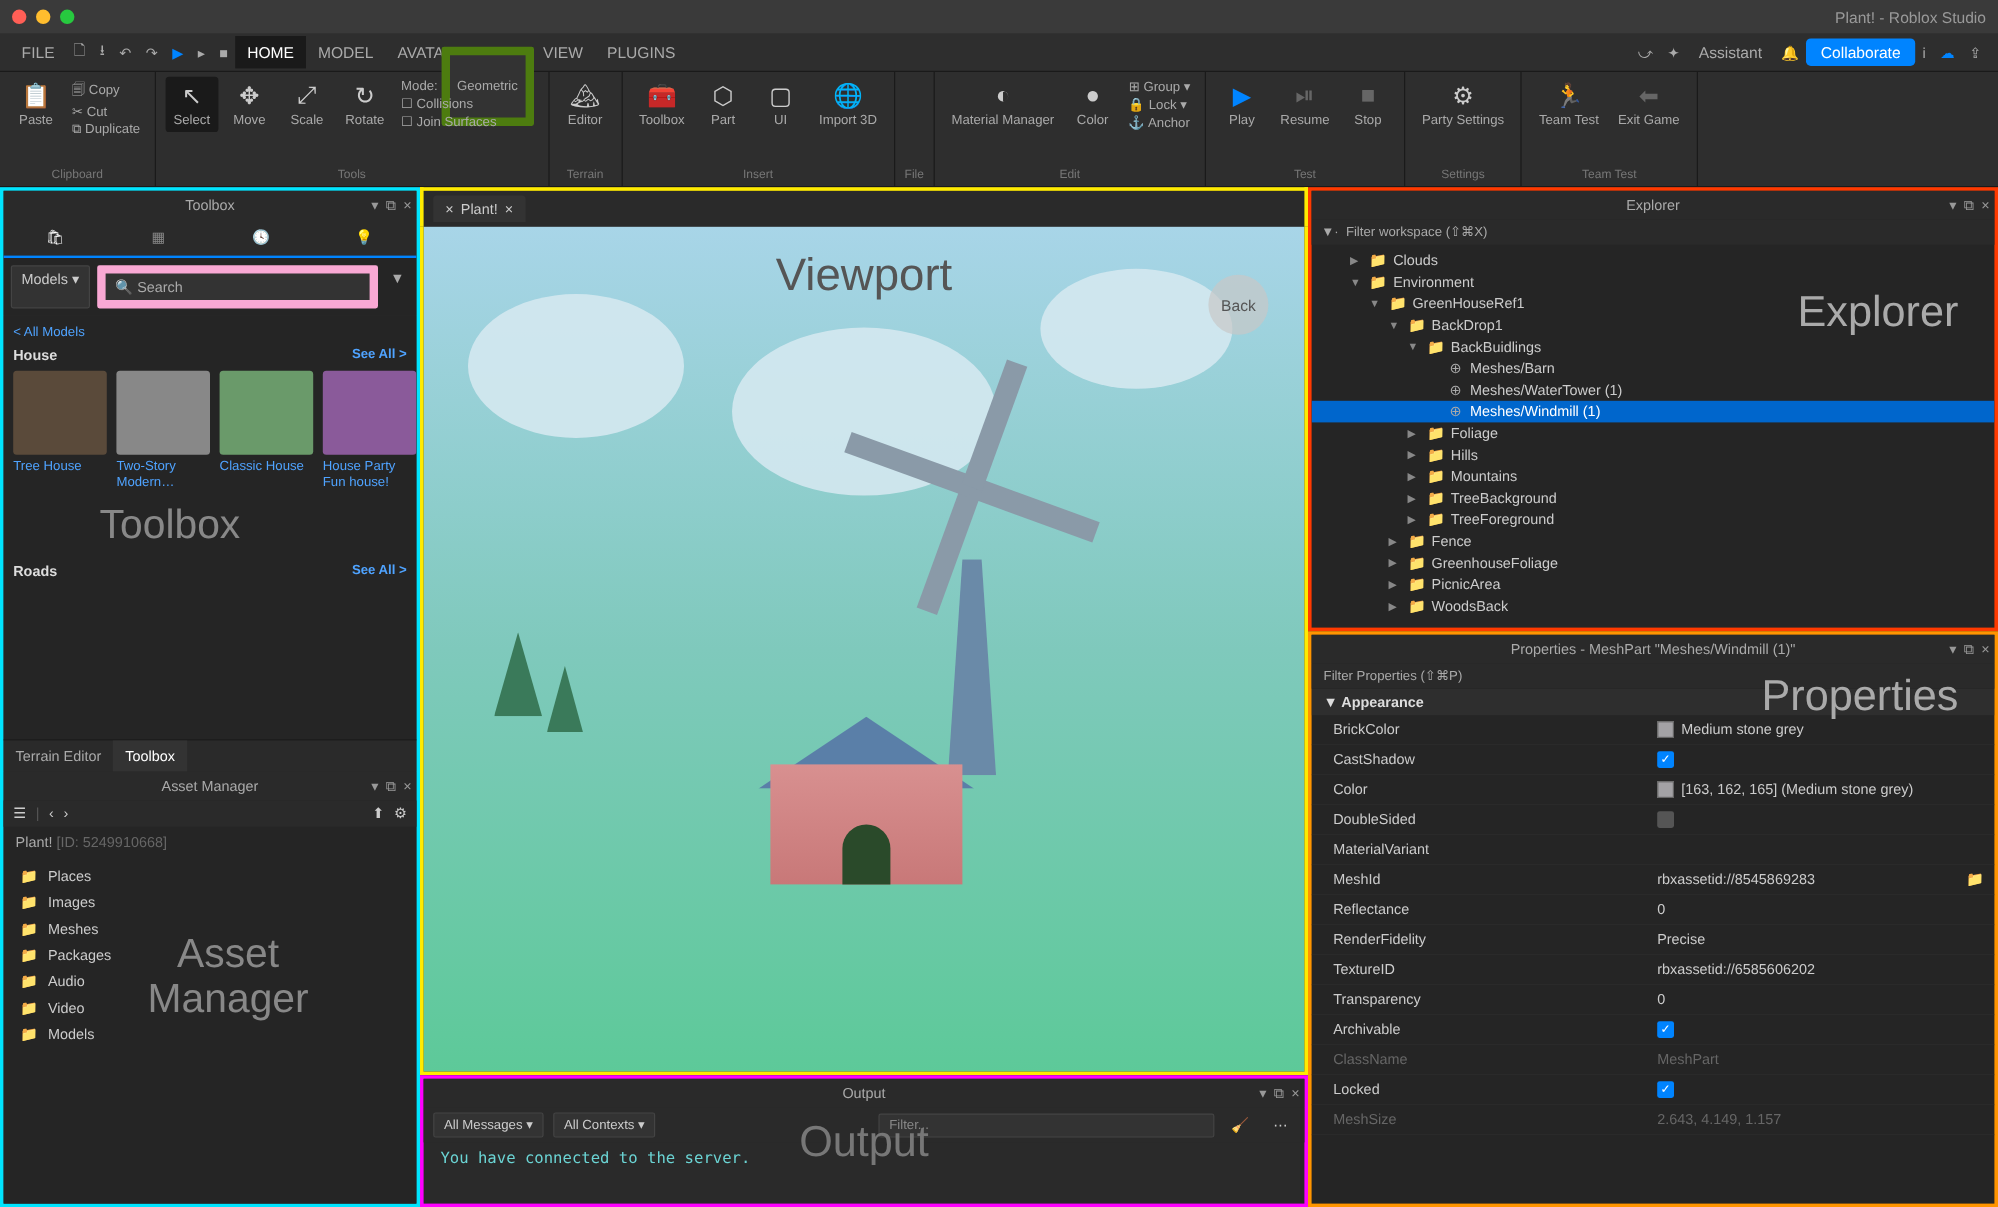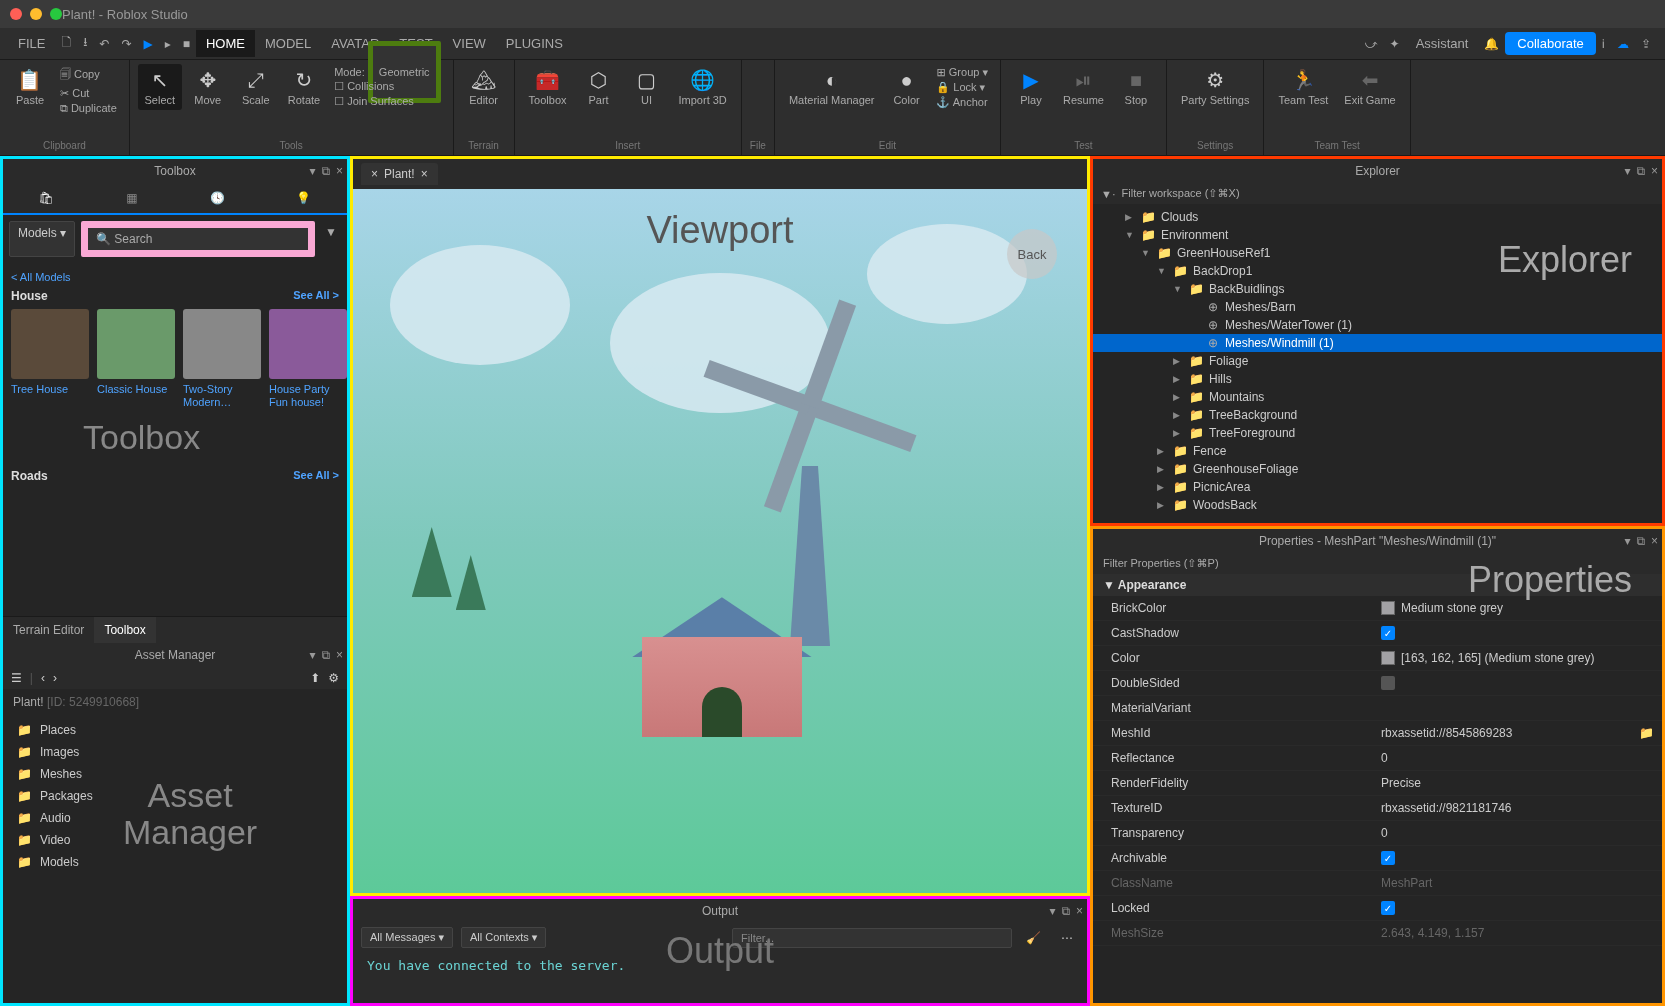--- a/index.html
+++ b/index.html
@@ -1,38 +1,38 @@
 <!DOCTYPE html>
 <html><head>
 <meta charset="utf-8">
 <style>
 *{margin:0;padding:0;box-sizing:border-box;font-family:-apple-system,BlinkMacSystemFont,'Segoe UI',Arial,sans-serif}
 body{background:#2e2e2e;color:#ccc;font-size:12px;overflow:hidden;width:1665px;height:1006px}
 .titlebar{height:28px;background:#3a3a3a;display:flex;align-items:center;padding:0 10px}
 .win-controls{display:flex;gap:8px}
 .win-dot{width:12px;height:12px;border-radius:50%}
 .red{background:#ff5f56}.yellow{background:#ffbd2e}.green{background:#27c93f}
-.title{flex:1;text-align:left;color:#999;font-size:13px}
+.title{flex:1;text-align:right;color:#999;font-size:13px}
 .menubar{height:32px;background:#2e2e2e;display:flex;align-items:center;padding:0 8px;border-bottom:1px solid #1a1a1a}
 .menubar .menu-item{padding:6px 10px;color:#aaa;cursor:pointer;font-size:13px}
 .menubar .menu-item.active{background:#1a1a1a;color:#fff}
 .menubar .icon-btn{padding:6px 6px;color:#aaa;cursor:pointer}
 .menubar .spacer{flex:1}
 .collab-btn{background:#0084ff;color:#fff;padding:4px 12px;border-radius:4px;font-size:13px;cursor:pointer}
 .ribbon{height:96px;background:#2e2e2e;display:flex;border-bottom:1px solid #1a1a1a}
 .ribbon-group{display:flex;flex-direction:column;border-right:1px solid #1a1a1a;padding:4px 8px}
 .ribbon-items{display:flex;gap:4px;flex:1;align-items:flex-start}
 .ribbon-btn{display:flex;flex-direction:column;align-items:center;padding:4px 6px;cursor:pointer;min-width:44px}
 .ribbon-btn .ico{font-size:20px;height:24px;display:flex;align-items:center;justify-content:center;color:#ccc}
 .ribbon-btn .lbl{font-size:11px;color:#aaa;margin-top:2px;text-align:center}
 .ribbon-btn.dark{background:#1a1a1a;border-radius:3px}
 .ribbon-label{font-size:10px;color:#777;text-align:center;padding-top:2px}
 .ribbon-vlist{display:flex;flex-direction:column;gap:2px;padding:2px 4px;font-size:11px;color:#aaa}
 .ribbon-vlist .vitem{cursor:pointer}
-.dropdown{border:5px solid #4d7c0f;background:#333;padding:20px 6px;border-radius:2px;font-size:11px}
+.dropdown{border:7px solid #4d7c0f;background:#333;padding:20px 6px;border-radius:2px;font-size:11px}
 .main-area{display:flex;height:calc(100% - 156px)}
 .left-col{width:350px;display:flex;flex-direction:column;border:3px solid #00e5ff}
 .mid-col{flex:1;display:flex;flex-direction:column}
 .right-col{width:575px;display:flex;flex-direction:column}
 .panel-header{background:#2a2a2a;height:24px;display:flex;align-items:center;padding:0 8px;font-size:12px;color:#aaa;justify-content:center;position:relative}
 .panel-header .ph-controls{position:absolute;right:4px;display:flex;gap:6px;color:#999}
 .toolbox-tabs{display:flex;background:#2a2a2a;border-bottom:2px solid #0084ff}
 .toolbox-tabs .ttab{flex:1;padding:8px;text-align:center;cursor:pointer;color:#888}
 .toolbox-tabs .ttab.active{color:#fff}
 .toolbox-filter{display:flex;padding:6px;gap:6px;background:#252525}
@@ -294,26 +294,26 @@
         <div class="tb-section-head">
             <span>House</span>
             <span class="tb-link">See All &gt;</span>
           </div>
         <div class="tb-grid" id="house-grid">
             <div class="tb-item">
               <div class="tb-thumb" style="background:#5a4a3a"></div>
               <div class="tb-item-lbl">Tree House</div>
             </div>
             <div class="tb-item">
+              <div class="tb-thumb" style="background:#888"></div>
+              <div class="tb-item-lbl">Two-Story Modern…</div>
+            </div>
+            <div class="tb-item">
               <div class="tb-thumb" style="background:#6a9a6a"></div>
               <div class="tb-item-lbl">Classic House</div>
-            </div>
-            <div class="tb-item">
-              <div class="tb-thumb" style="background:#888"></div>
-              <div class="tb-item-lbl">Two-Story Modern…</div>
             </div>
             <div class="tb-item">
               <div class="tb-thumb" style="background:#8a5a9a"></div>
               <div class="tb-item-lbl">House Party Fun house!</div>
             </div>
           </div>
       </div>
       <div class="big-label" style="left:80px;top:155px">Toolbox</div>
       <div class="tb-section">
         <div class="tb-section-head" style="margin-top:60px">
@@ -552,21 +552,21 @@
           <div class="prop-row">
             <div class="prop-name">Reflectance</div>
             <div class="prop-val">0</div>
           </div>
           <div class="prop-row">
             <div class="prop-name">RenderFidelity</div>
             <div class="prop-val">Precise</div>
           </div>
           <div class="prop-row">
             <div class="prop-name">TextureID</div>
-            <div class="prop-val">rbxassetid://9821181746</div>
+            <div class="prop-val">rbxassetid://6585606202</div>
           </div>
           <div class="prop-row">
             <div class="prop-name">Transparency</div>
             <div class="prop-val">0</div>
           </div>
           <div class="prop-row">
             <div class="prop-name">Archivable</div>
             <div class="prop-val">
               <span class="checkbox ">✓</span>
             </div>

